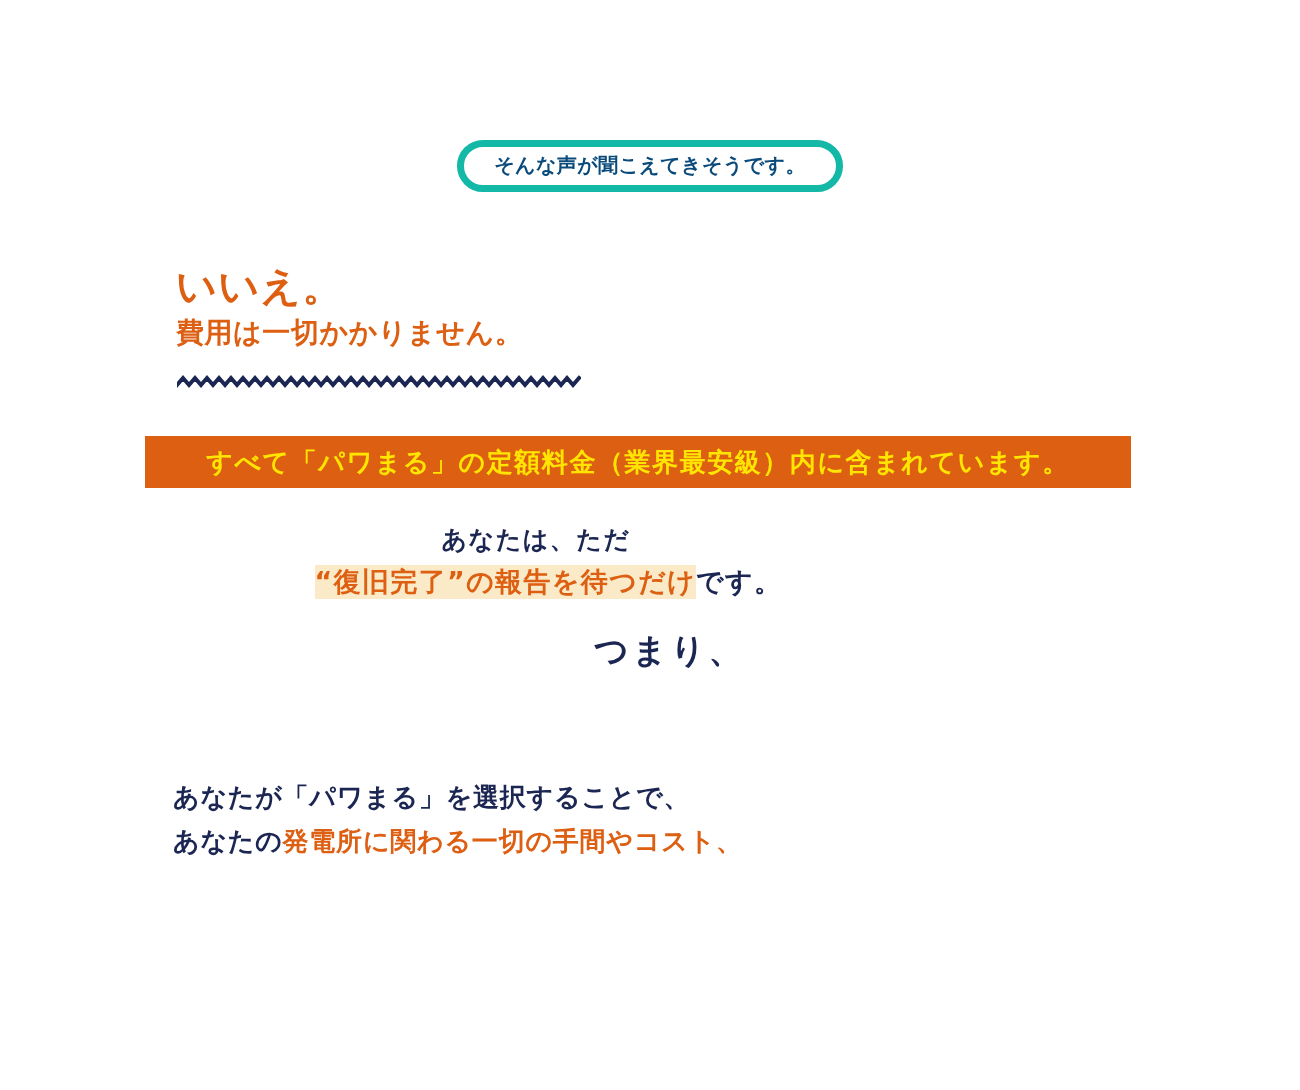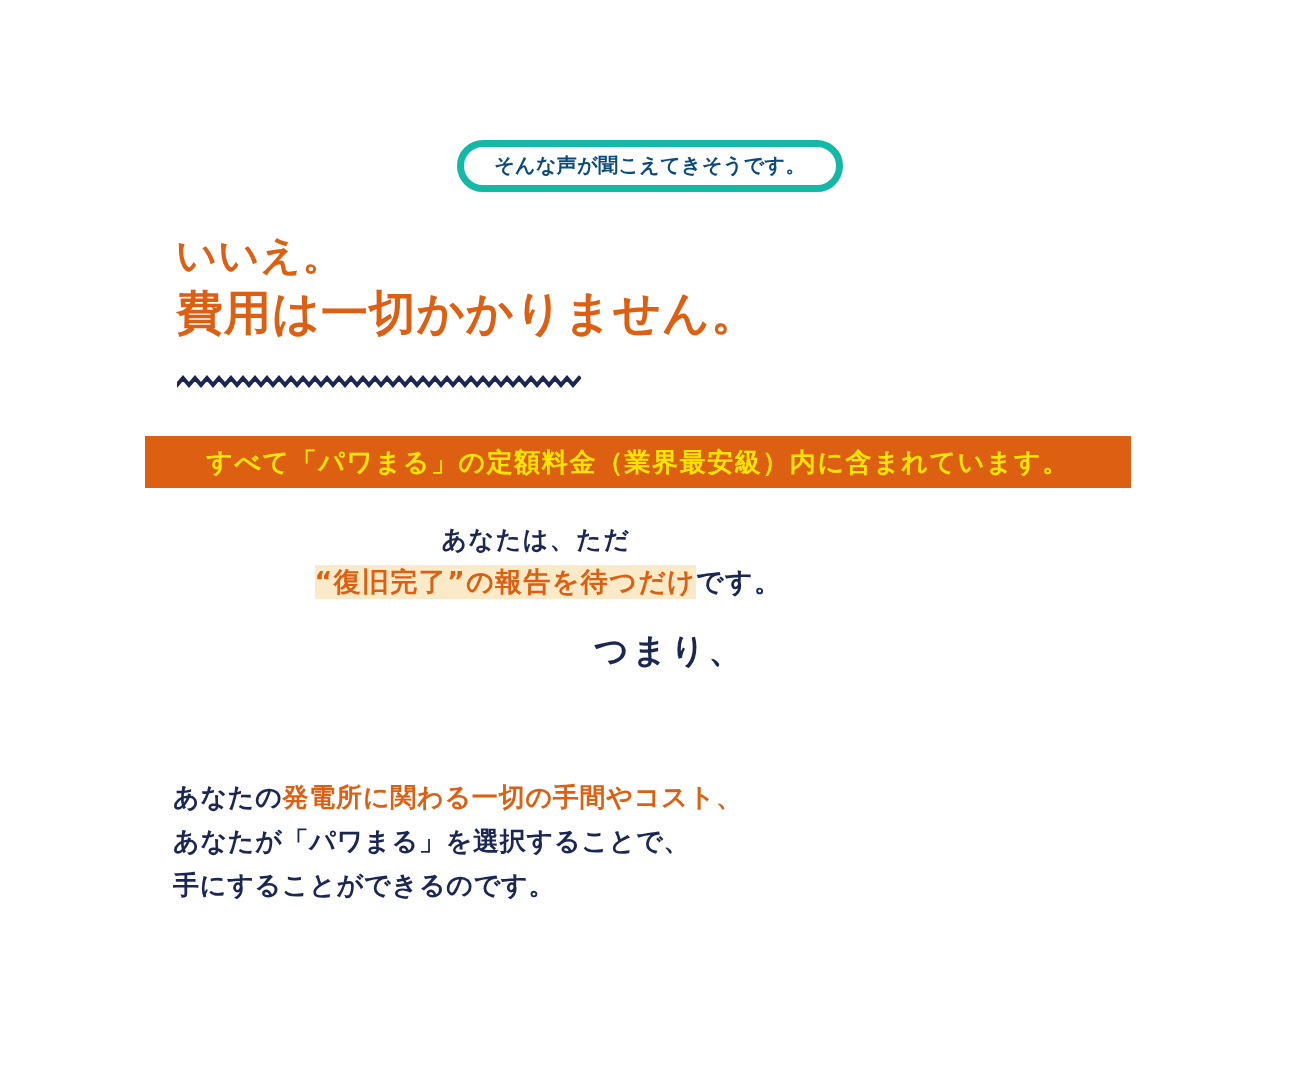--- a/index.html
+++ b/index.html
@@ -59,28 +59,29 @@
     width: 1000px;
   }
   .hl-line {
     font-weight: 800;
     line-height: 1.18;
     white-space: nowrap;
   }
   .hl-1 {
     font-size: 40px;
     letter-spacing: 0.03em;
+    margin-top: 31px;
   }
   .hl-2 {
     font-size: 40px;
     letter-spacing: 0.01em;
     margin-top: 4px;
   }
   .hl-3 {
-    font-size: 47px;
+    font-size: 28px;
     letter-spacing: 0.02em;
     margin-top: 6px;
     position: relative;
     display: inline-block;
   }
 
   .navy   { color: #1b2652; }
   .orange { color: #dd5f12; }
   .blue   { color: #0f5288; }
 
@@ -217,24 +218,23 @@
       <span class="hl-mark">“復旧完了”の報告を待つだけ</span><span class="navy">です。</span>
     </div>
   </div>
 
   <div class="tsumari">
     <span class="tsumari-text">つまり、</span>
   </div>
 
   <div class="para">
 
+    <div class="para-line navy">あなたが「パワまる」を選択することで、</div>
+
     <div class="para-line">
       <span class="navy">あなたの</span><span class="orange">発電所に関わる一切の手間やコスト、</span>
     </div>
 
-    <div class="para-line navy">あなたが「パワまる」を選択することで、</div>
-
-
-
-    <div class="para-line navy">手にすることができるのです。</div>
+
+
   </div>
 
 </div>
 
 </body></html>

